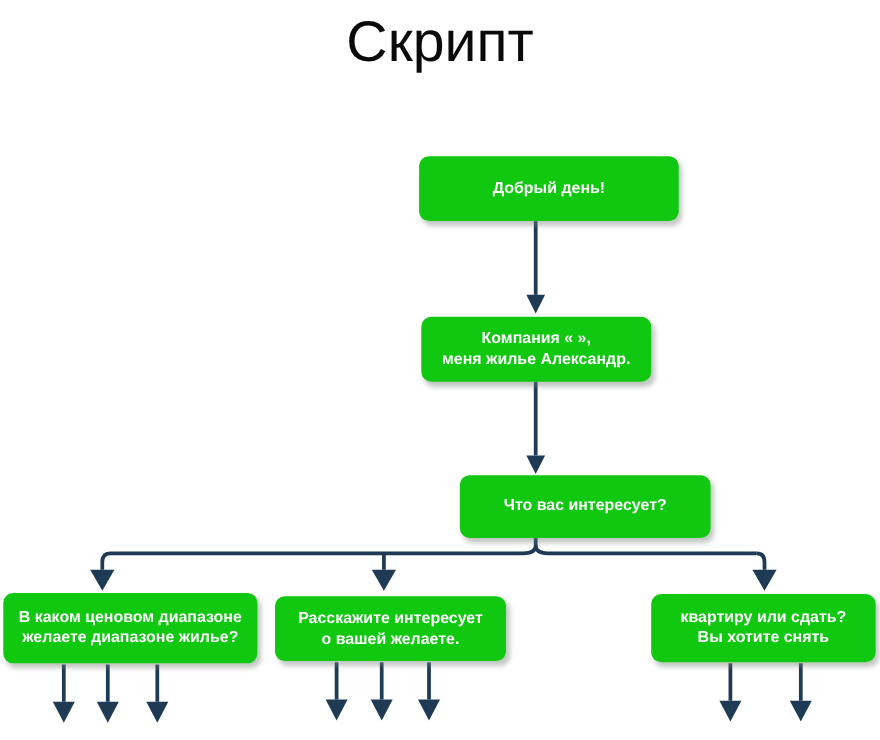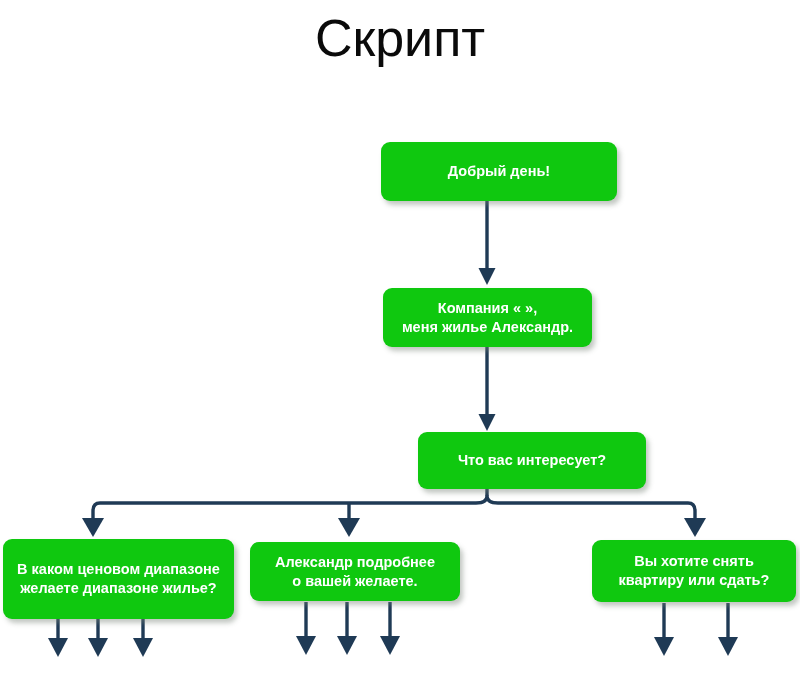--- a/index.html
+++ b/index.html
@@ -71,21 +71,21 @@
   #node-company {
     left: 383px; top: 288px; width: 209px; height: 59px;
     font-size: 14.5px;
   }
   #node-interest {
     left: 372px; top: 432px; width: 228px; height: 57px;
     font-size: 14.5px;
     margin-left: 46px;
   }
   #node-price-range {
-    left: 3px; top: 539px; width: 231px; height: 80px;
+    left: 3px; top: 539px; width: 231px; height: 64px;
     font-size: 14.5px;
   }
   #node-apartment-details {
     left: 250px; top: 542px; width: 210px; height: 59px;
     font-size: 14.5px;
   }
   #node-rent-or-lease {
     left: 592px; top: 540px; width: 204px; height: 62px;
     font-size: 14.5px;
   }
@@ -178,25 +178,25 @@
 
   <div class="node" id="node-price-range">
     <span class="node-text">
       <span class="node-line">В каком ценовом диапазоне</span>
       <span class="node-line">желаете диапазоне жилье?</span>
     </span>
   </div>
 
   <div class="node" id="node-apartment-details">
     <span class="node-text">
-      <span class="node-line">Александр подробнее</span>
+      <span class="node-line">Расскажите интересует</span>
       <span class="node-line">о вашей желаете.</span>
     </span>
   </div>
 
   <div class="node" id="node-rent-or-lease">
     <span class="node-text">
+      <span class="node-line">квартиру или сдать?</span>
       <span class="node-line">Вы хотите снять</span>
-      <span class="node-line">квартиру или сдать?</span>
     </span>
   </div>
 
 </div>
 
 </body></html>

